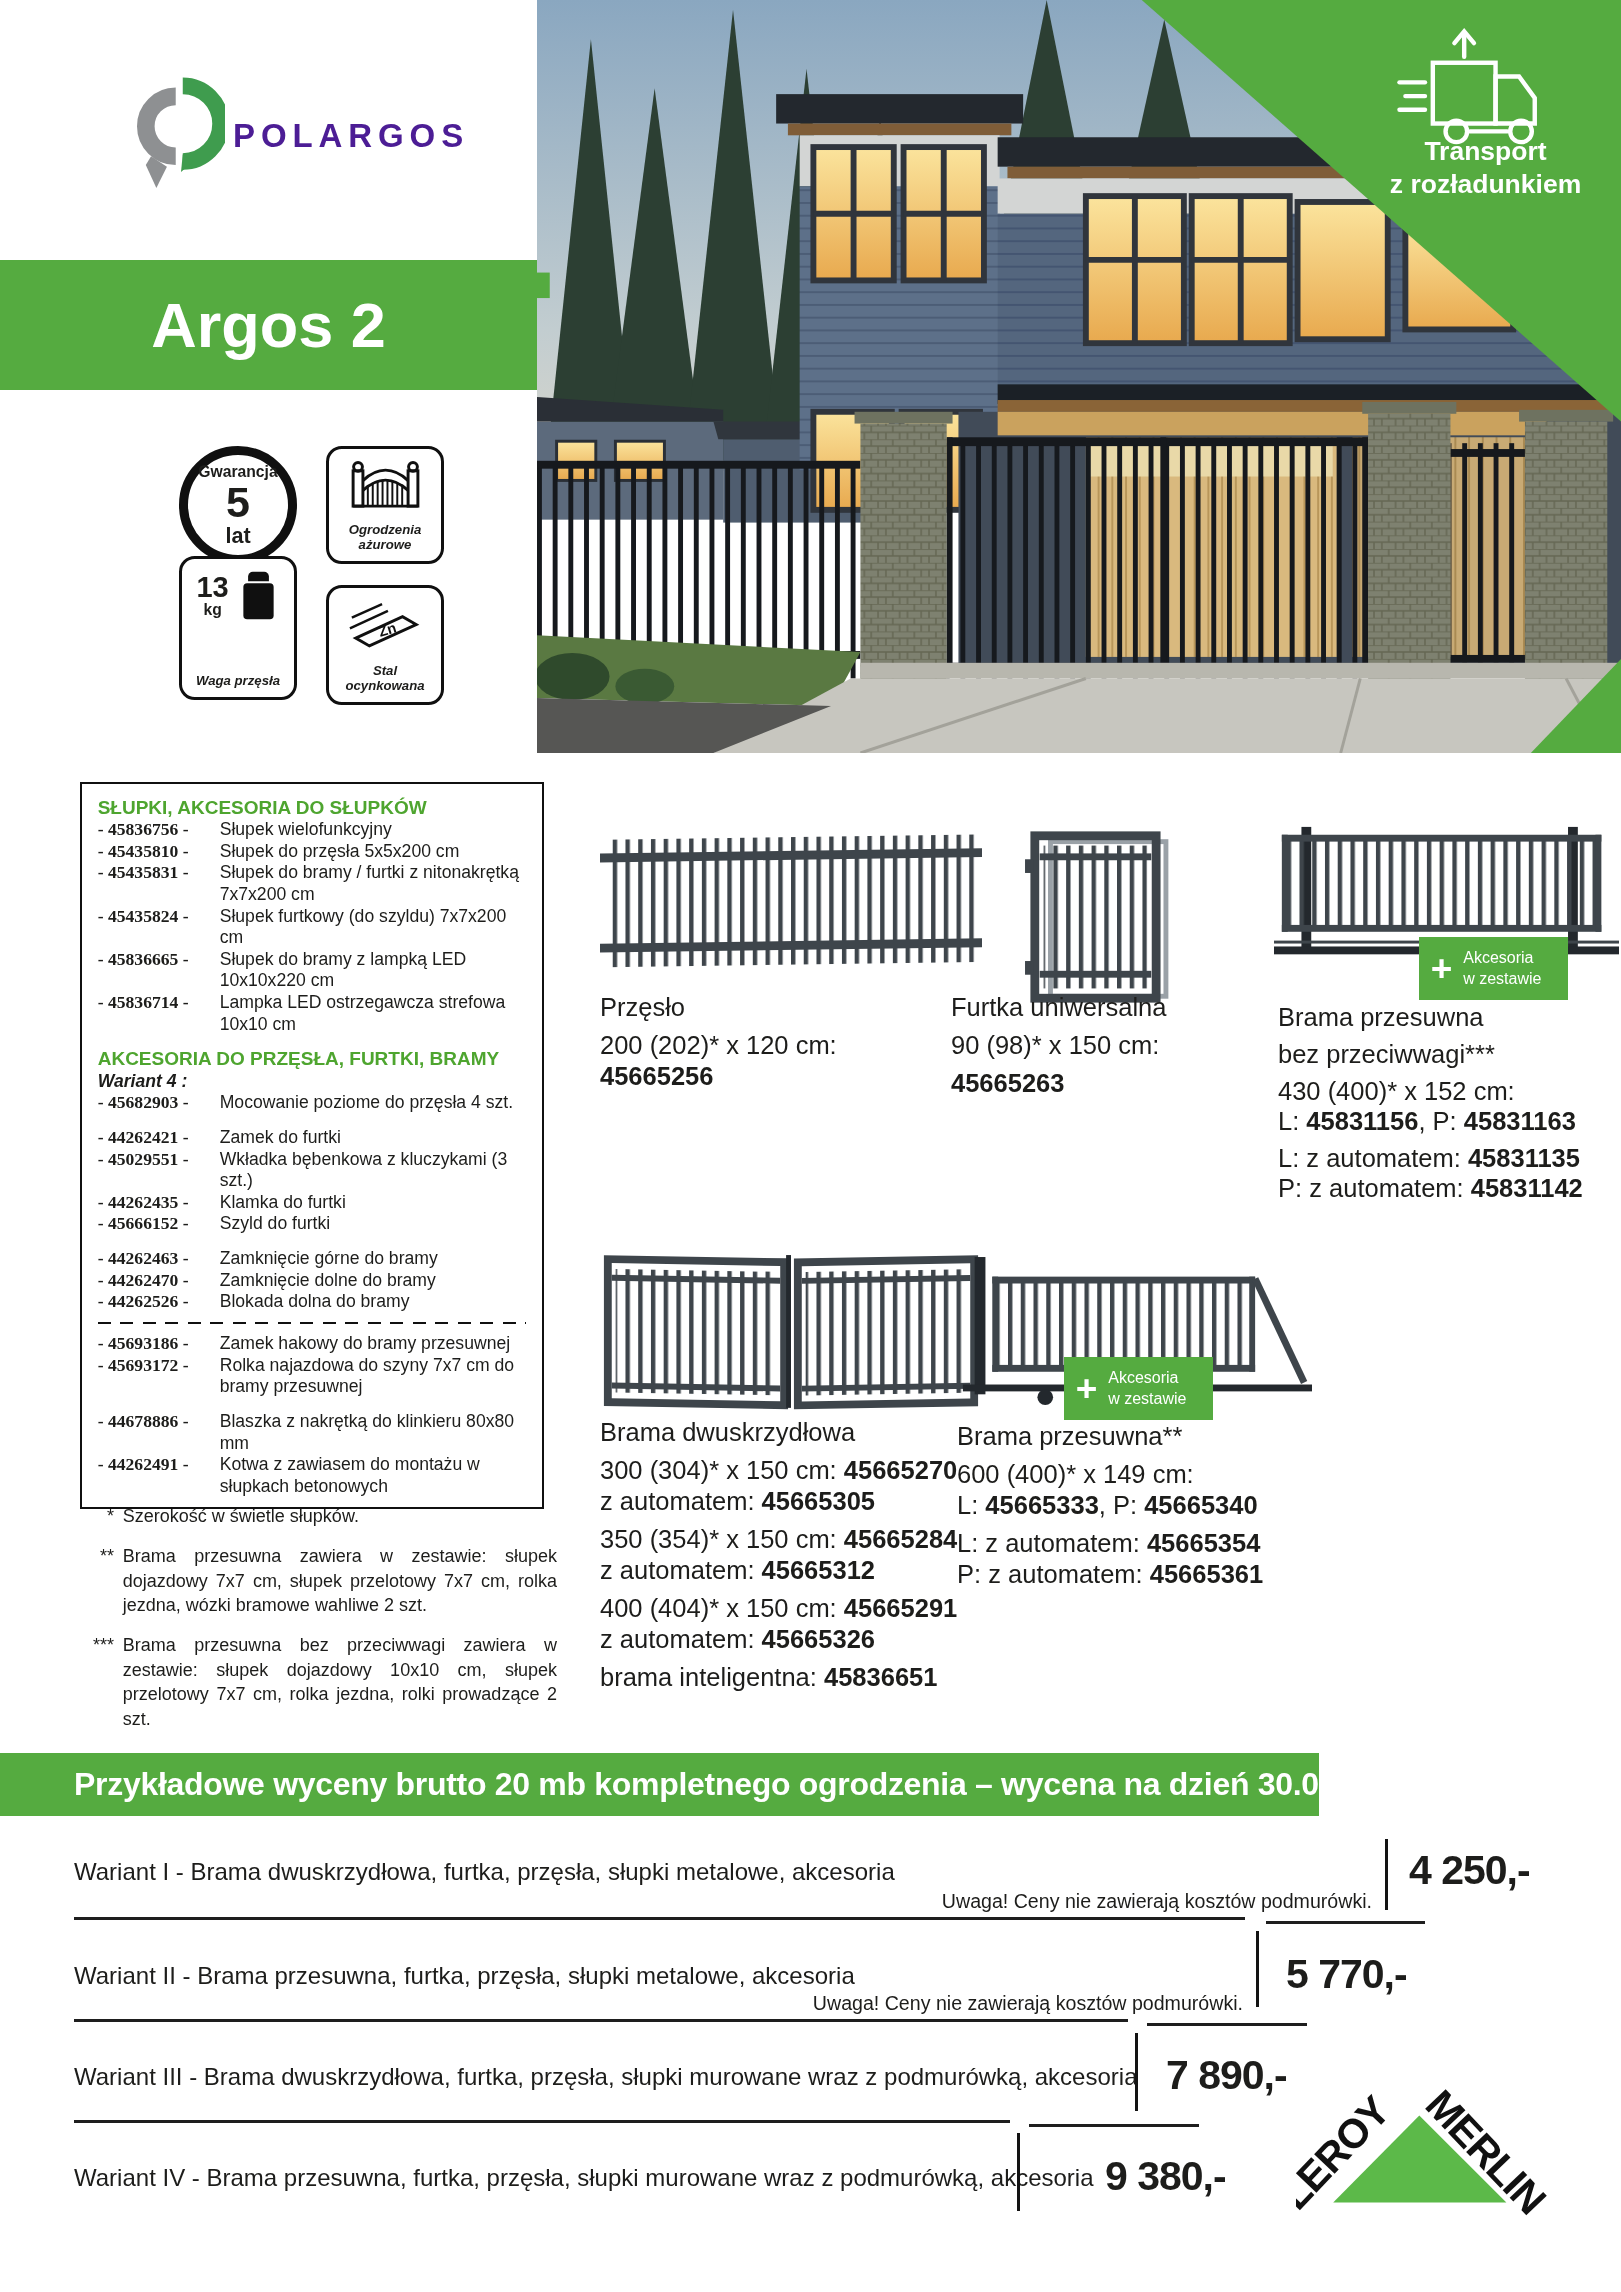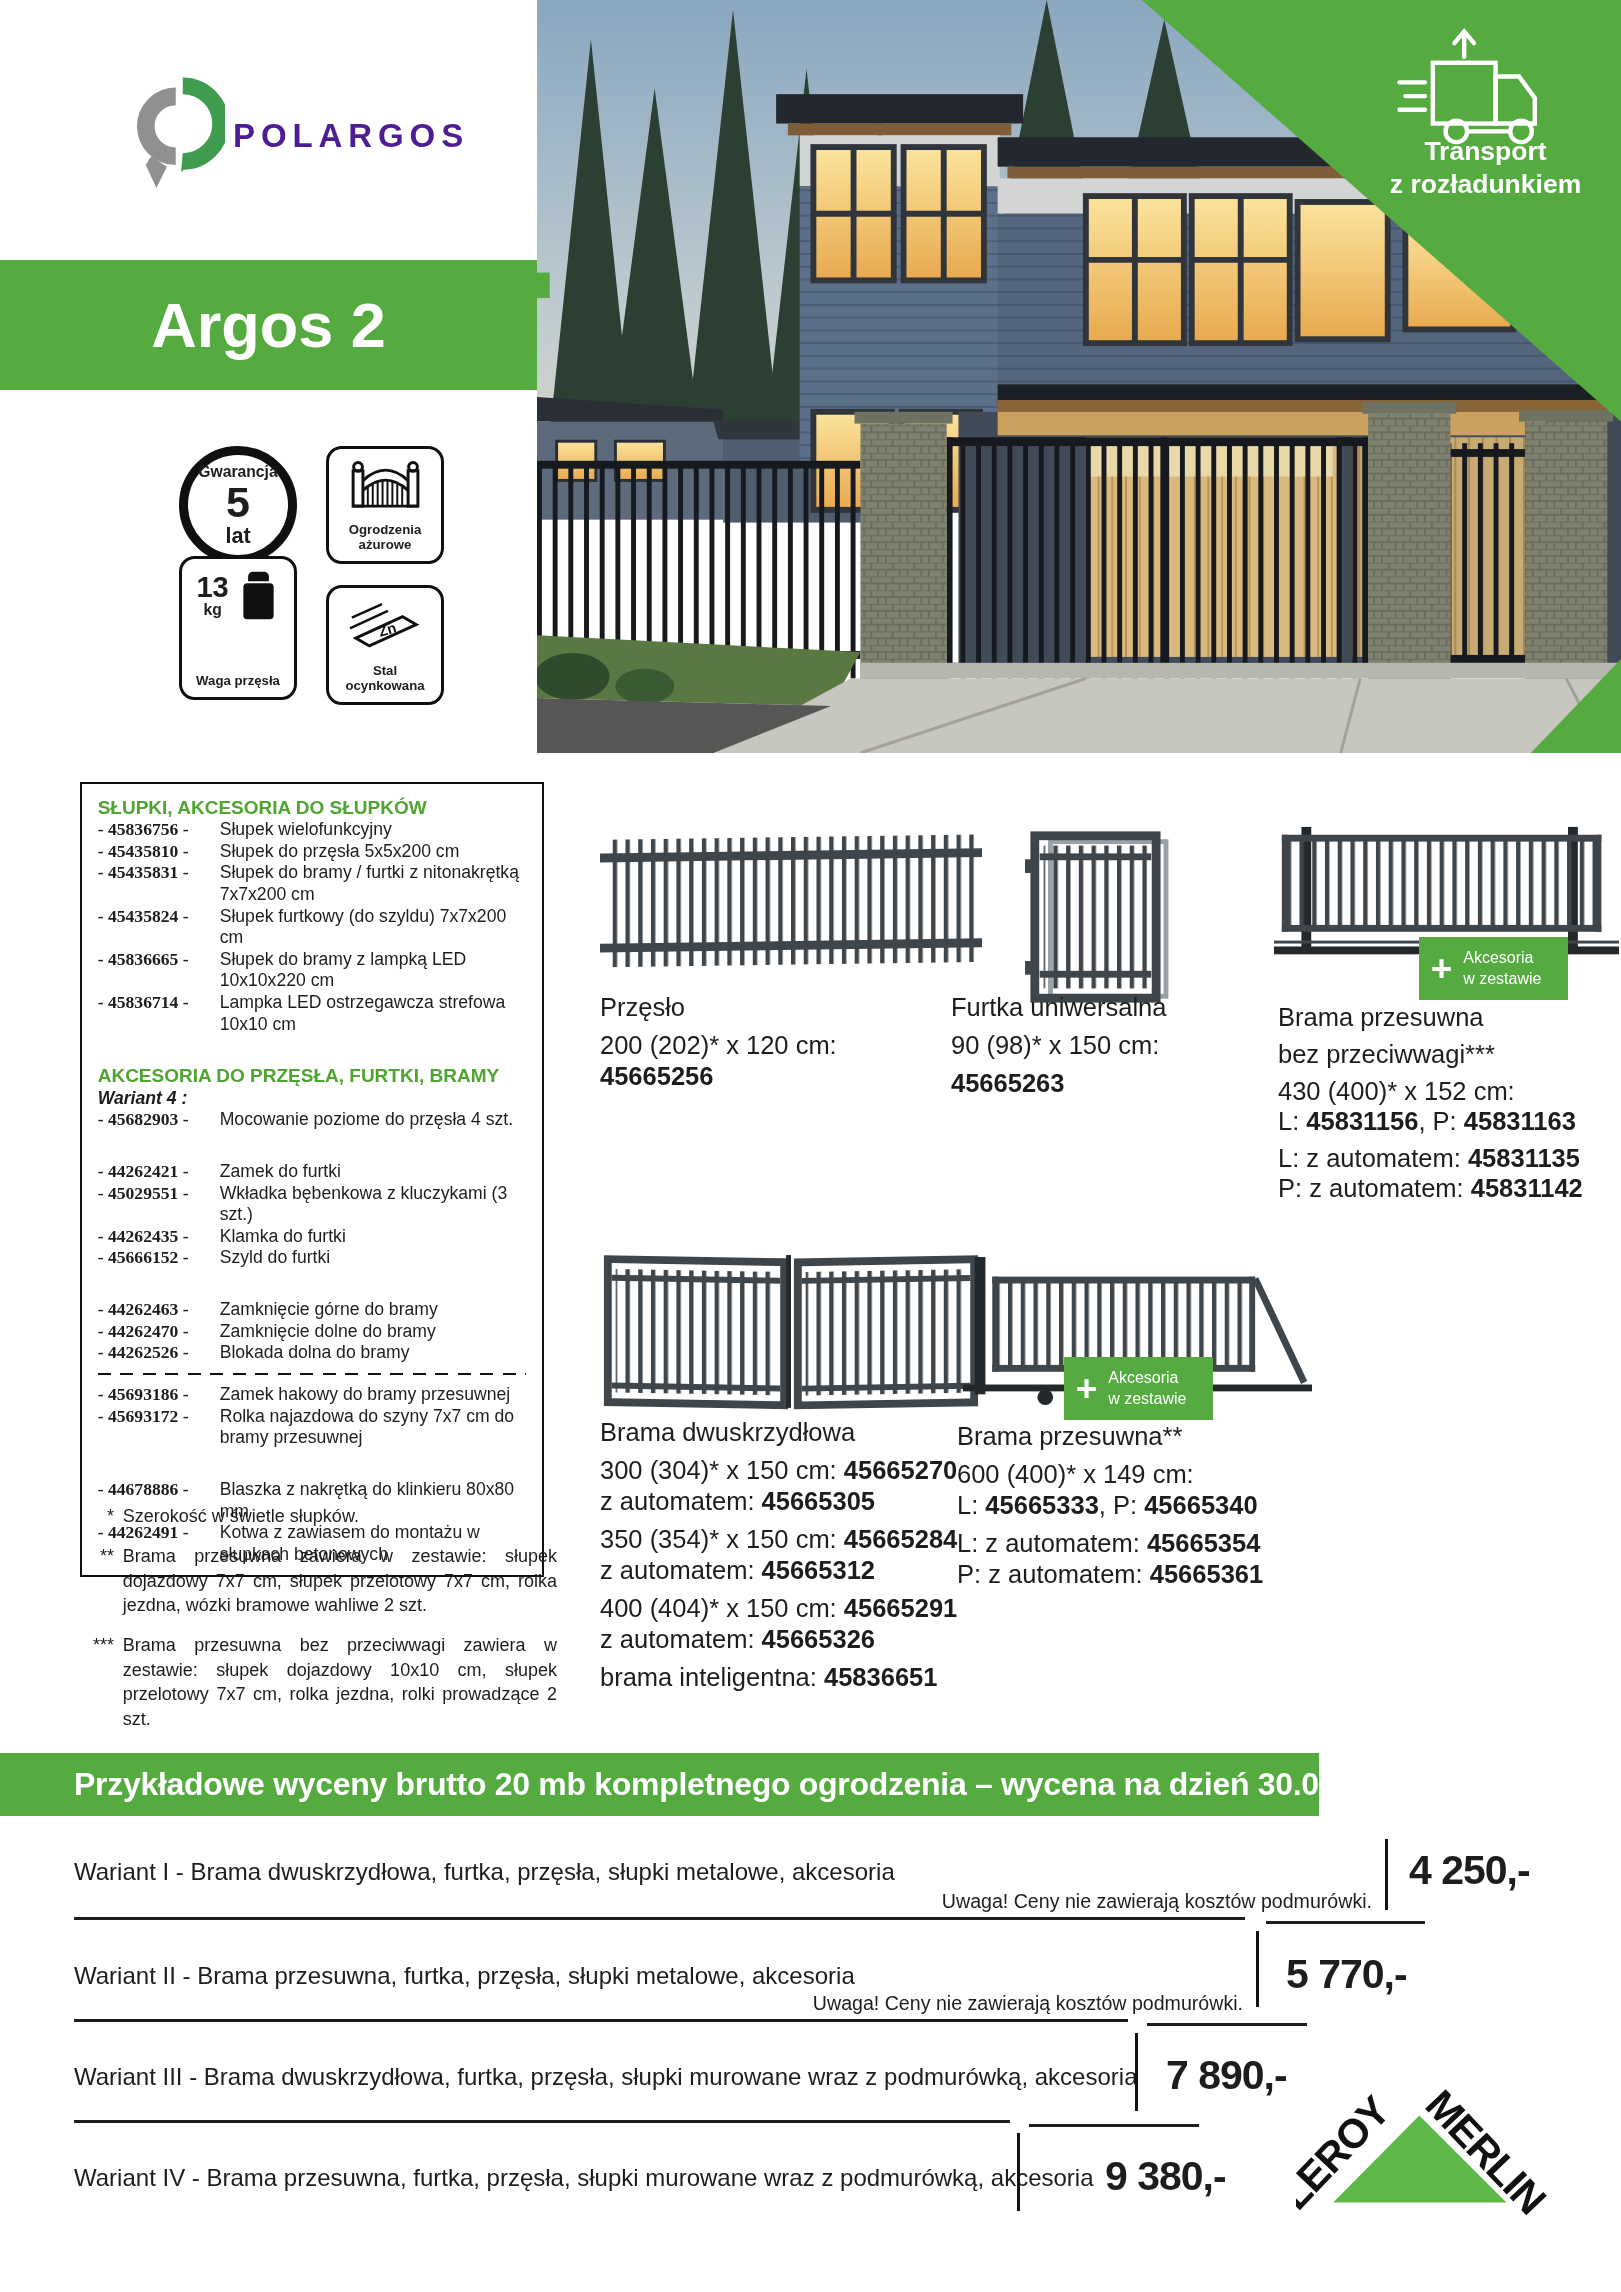--- a/index.html
+++ b/index.html
@@ -25,35 +25,35 @@
                  border-radius:50%;display:flex;flex-direction:column;align-items:center;
                  justify-content:center;font-weight:bold;line-height:1;}
   #icon-warranty .t{font-size:15.7px;}
   #icon-warranty .v{font-size:43px;margin:1px 0;}
   #icon-warranty .b{font-size:21.6px;}
   .sqicon{border:3.9px solid #101010;border-radius:15.7px;display:flex;flex-direction:column;
           align-items:center;justify-content:space-between;padding:9.8px 3.9px 8.8px 3.9px;box-sizing:border-box;}
   #icon-fence{left:326px;top:446px;width:118px;height:118px;}
   #icon-weight{left:179px;top:556px;width:118px;height:144px;}
   #icon-steel{left:326px;top:585px;width:118px;height:120px;}
-  .sqicon .lbl{font-size:13.2px;font-weight:bold;text-align:center;line-height:14.7px;}
+  .sqicon .lbl{font-size:13.2px;font-weight:bold;text-align:center;line-height:14.7px;font-style:italic;}
   #icon-weight .wrow{display:flex;align-items:center;gap:7.8px;}
   #icon-weight .num{font-weight:bold;text-align:center;line-height:1;}
   #icon-weight .num .n1{font-size:29px;}
   #icon-weight .num .n2{font-size:15.7px;}
 
   
   #parts{left:80px;top:782px;width:464px;min-height:700px;border:2.9px solid #101010;
          box-sizing:border-box;padding:12.7px 13.7px 9.8px 15.7px;font-size:17.6px;line-height:21.6px;}
   .parts-header{color:#4ea52f;font-weight:bold;font-size:19px;margin-bottom:1px;}
   .parts-variant{font-weight:bold;font-style:italic;}
   .parts-row{display:flex;}
   .parts-code{font-weight:bold;width:122px;flex:none;white-space:nowrap;font-family:Liberation Serif, serif;}
   .parts-desc{flex:1;}
-  .sec-gap{margin-top:30px;}
+  .sec-gap{margin-top:13px;}
   .parts-dashed{height:2.9px;margin:8.8px 2px 8.8px 0;
      background:repeating-linear-gradient(90deg,#101010 0 12.7px,transparent 12.7px 22.5px);}
 
   
   #footnotes{left:69px;top:1504px;width:488px;font-size:18px;line-height:24.5px;}
   .fn{display:flex;margin-bottom:15.7px;}
   .fn-marker{width:45px;flex:none;text-align:right;padding-right:8.8px;}
   .fn-text{flex:1;text-align:justify;}
 
   

